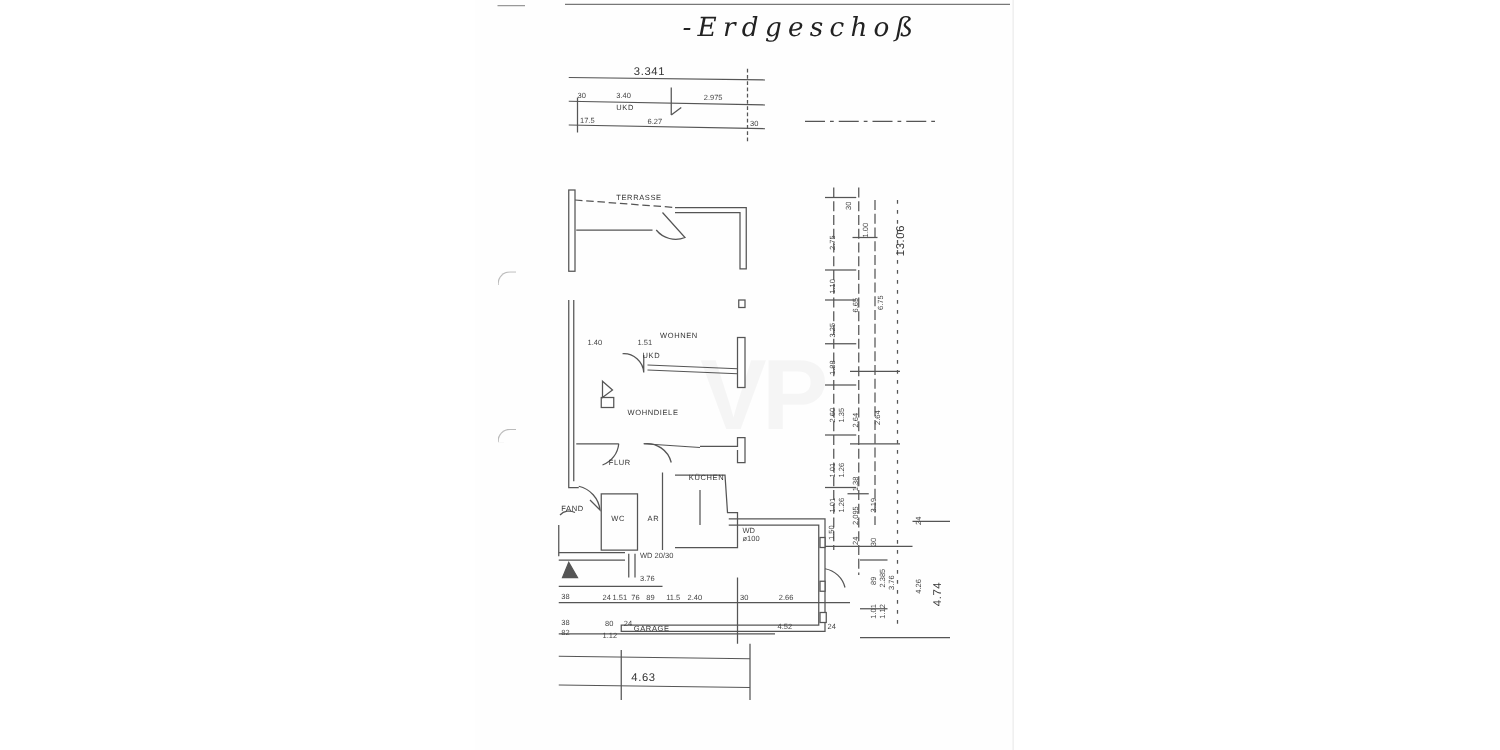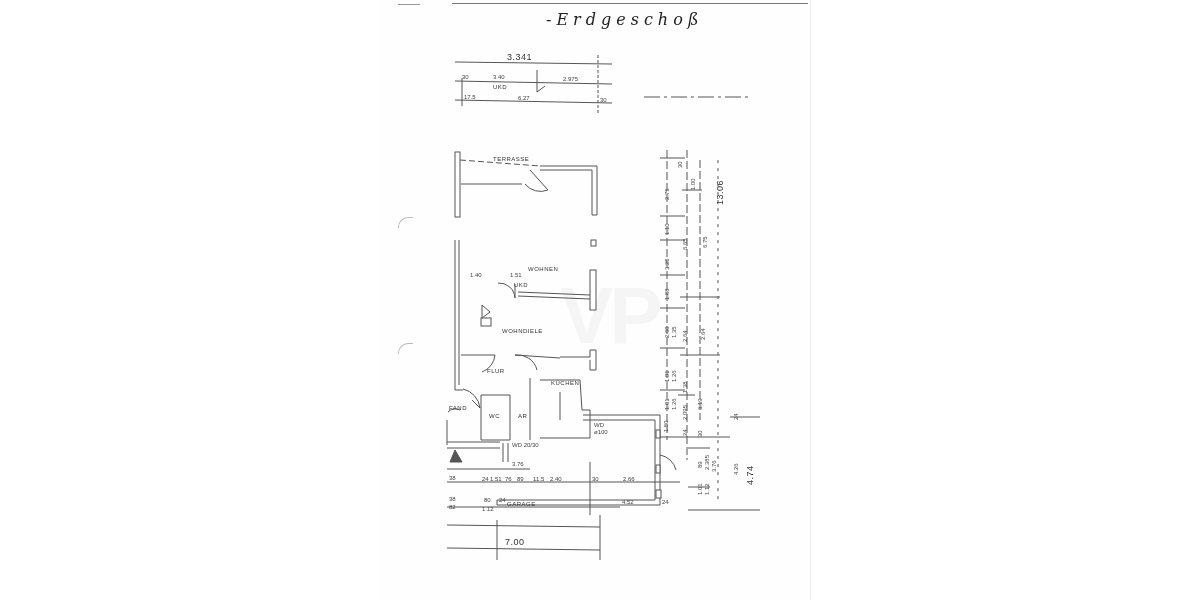--- a/index.html
+++ b/index.html
@@ -1,21 +1,21 @@
 <!DOCTYPE html>
 <html><head>
 <meta charset="utf-8">
 <style>
   html,body{margin:0;padding:0;background:#ffffff;}
   body{width:1200px;height:600px;position:relative;overflow:hidden;font-family:"Liberation Sans",sans-serif;color:#3a3a3a;}
   .page{position:absolute;left:380px;top:0;width:430px;height:600px;background:#fefefe;border-right:1px solid #ececec;}
   .topline{position:absolute;left:452px;top:3px;width:356px;height:1px;background:#777;}
   .corner-mark{position:absolute;left:398px;top:4px;width:22px;height:1px;background:#999;}
   .punch{position:absolute;left:398px;width:14px;height:10px;border-top:1px solid #bbb;border-left:1px solid #bbb;border-radius:10px 0 0 0;}
-  .title{position:absolute;left:546px;top:10px;font-family:"DejaVu Serif",serif;font-style:italic;font-size:16px;letter-spacing:5px;color:#222;}
+  .title{position:absolute;left:546px;top:10px;font-family:"DejaVu Serif",serif;font-style:italic;font-size:21px;letter-spacing:5px;color:#222;}
   svg{position:absolute;left:0;top:0;}
   .lbl{position:absolute;font-size:6px;letter-spacing:0.5px;color:#333;white-space:nowrap;}
   .dim{position:absolute;font-size:6px;color:#444;white-space:nowrap;}
   .dim-lg{position:absolute;font-size:9px;color:#333;white-space:nowrap;letter-spacing:0.5px;}
   .vert{transform:rotate(-90deg);transform-origin:left top;}
   .watermark{position:absolute;left:560px;top:270px;font-size:80px;font-weight:bold;color:rgba(0,0,0,0.035);letter-spacing:-4px;}
 </style>
 </head>
 <body>
 
@@ -175,13 +175,13 @@
 <div class="dim" style="left:550px;top:476px">2.40</div>
 <div class="dim" style="left:592px;top:476px">30</div>
 <div class="dim" style="left:623px;top:476px">2.66</div>
 <div class="dim" style="left:449px;top:496px">38</div>
 <div class="dim" style="left:449px;top:504px">82</div>
 <div class="dim" style="left:484px;top:497px">80</div>
 <div class="dim" style="left:482px;top:506px">1.12</div>
 <div class="dim" style="left:499px;top:497px">24</div>
 <div class="dim" style="left:622px;top:499px">4.52</div>
 <div class="dim" style="left:662px;top:499px">24</div>
-<div class="dim-lg" style="left:505px;top:537px">7.00</div>
+<div class="dim-lg" style="left:505px;top:537px">4.63</div>
 
 </body></html>

